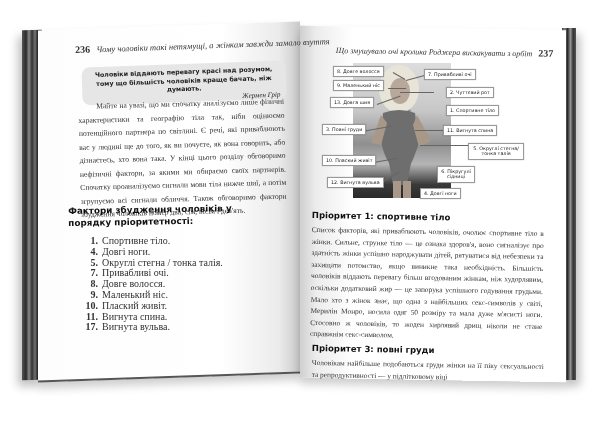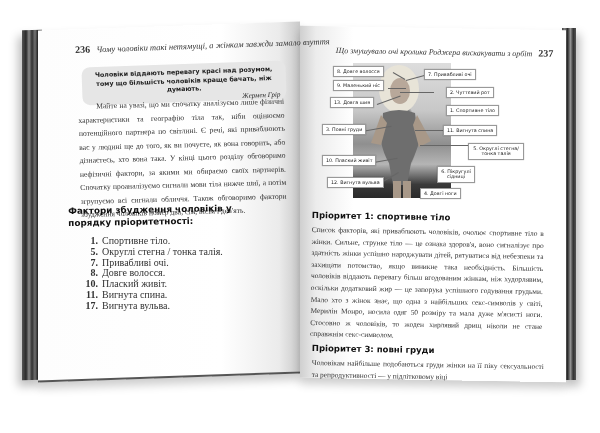--- a/index.html
+++ b/index.html
@@ -114,23 +114,25 @@
   </div>
 
   <div class="body-left">
     <p>Майте на увазі, що ми спочатку аналізуємо лише фізичні характеристики та географію тіла так, ніби оцінюємо потенційного партнера по світлині. Є речі, які приваблюють вас у людині ще до того, як ви почуєте, як вона говорить, або дізнаєтесь, хто вона така. У кінці цього розділу обговоримо нефізичні фактори, за якими ми обираємо своїх партнерів. Спочатку проаналізуємо сигнали мови тіла нижче шиї, а потім згрупуємо всі сигнали обличчя. Також обговоримо фактори збудження чоловіків номер два, сім, вісім і дев'ять.</p>
   </div>
 
   <div class="h-left">Фактори збудження чоловіків у порядку пріоритетності:</div>
 
   <ul class="list-left">
     <li><span class="n">1.</span><span>Спортивне тіло.</span></li>
+    <li><span class="n">4.</span><span>Довгі ноги.</span></li>
     <li><span class="n">5.</span><span>Округлі стегна / тонка талія.</span></li>
     <li><span class="n">7.</span><span>Привабливі очі.</span></li>
     <li><span class="n">8.</span><span>Довге волосся.</span></li>
+    <li><span class="n">9.</span><span>Маленький ніс.</span></li>
     <li><span class="n">10.</span><span>Плаский живіт.</span></li>
     <li><span class="n">11.</span><span>Вигнута спина.</span></li>
     <li><span class="n">17.</span><span>Вигнута вульва.</span></li>
   </ul>
 
   <div class="hdr-right">
     <span class="t">Що змушувало очі кролика Роджера вискакувати з орбіт</span>
     <span class="pg">237</span>
   </div>
 

